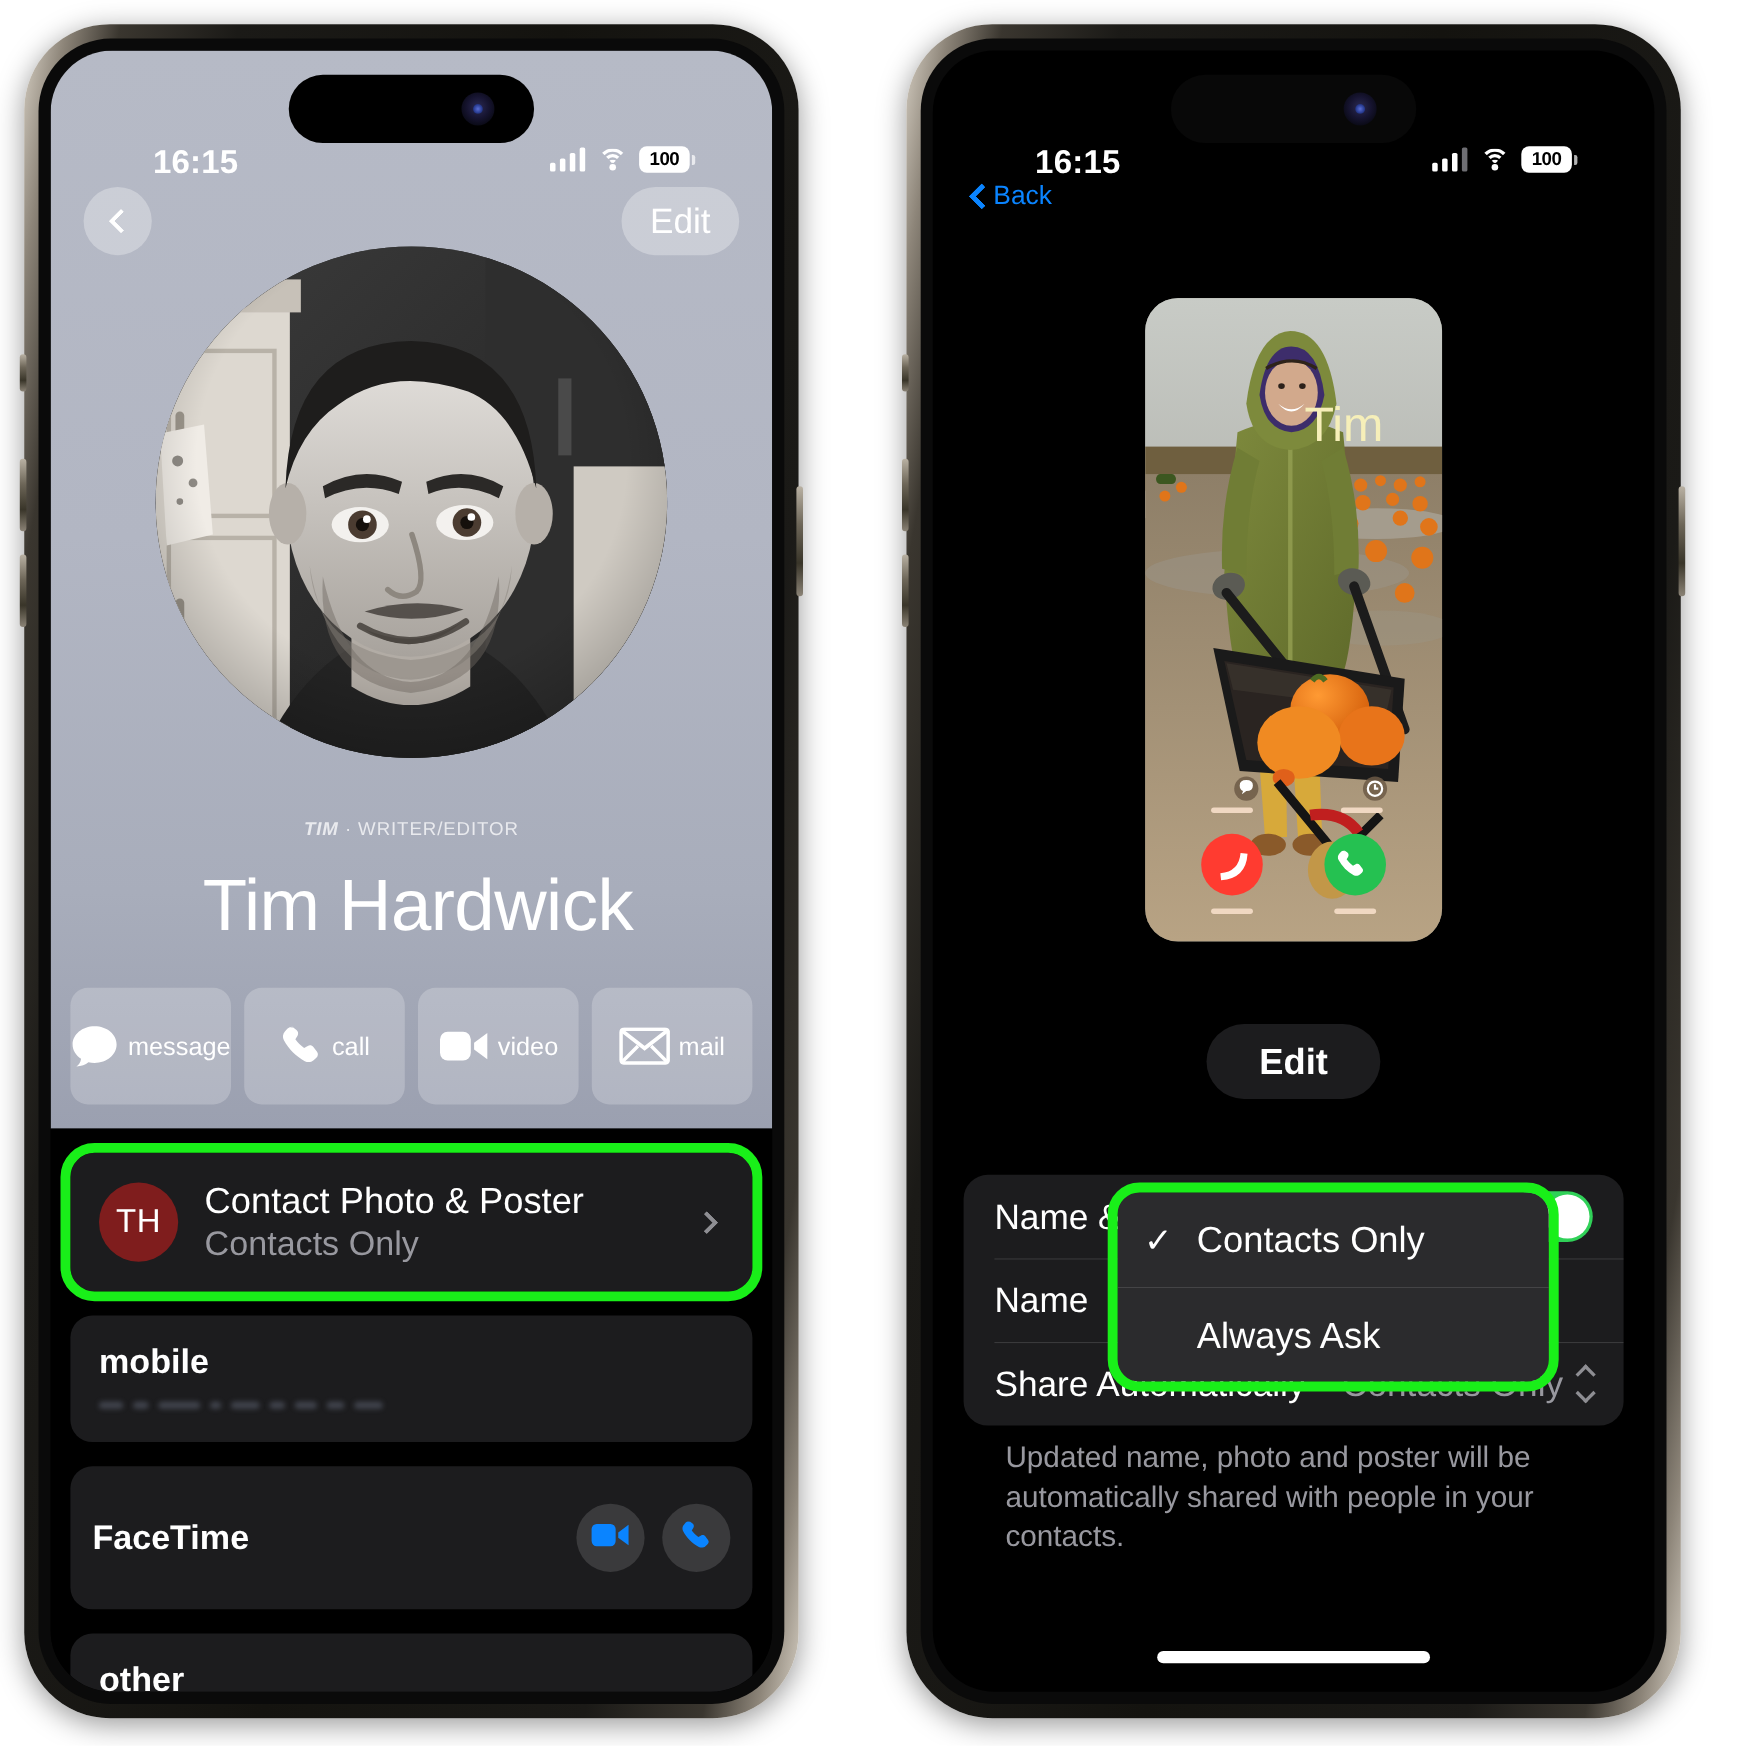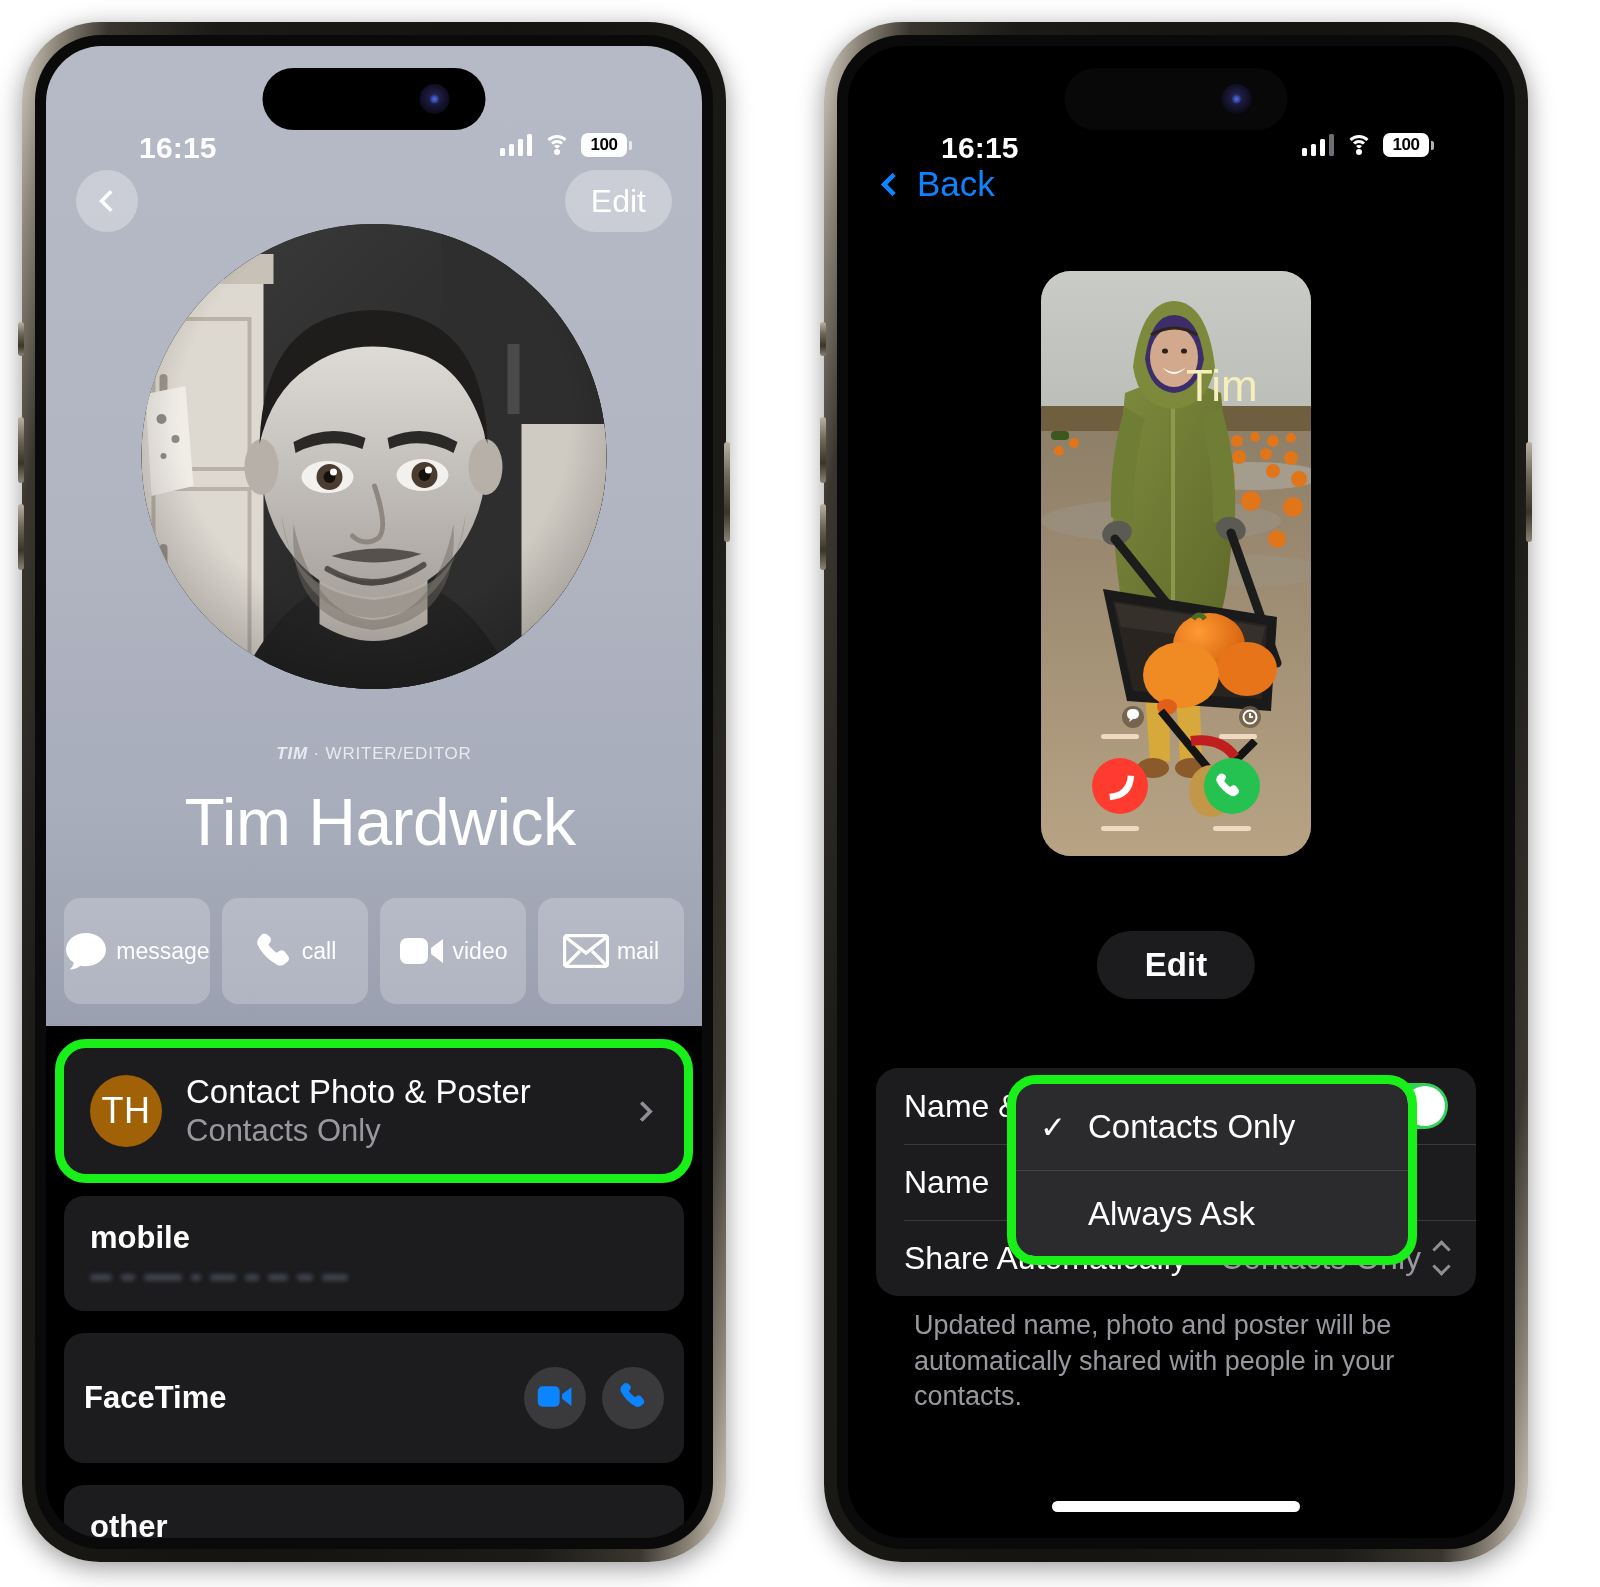--- a/index.html
+++ b/index.html
@@ -172,23 +172,23 @@
     overflow: hidden;
   }
   .card.highlighted {
     outline: 9px solid #19ef19;
     outline-offset: 0px;
     border-radius: 22px;
   }
   .row-photo { display:flex; align-items:center; padding: 24px 26px; gap: 24px; min-height: 112px;}
   .th-avatar {
     width: 72px; height: 72px; border-radius:50%;
-    background: #a16207; color:#fff;
+    background: #7f1d1d; color:#fff;
     display:flex; align-items:center; justify-content:center;
-    font-size: 36px; font-weight: 500; letter-spacing: .5px;
+    font-size: 30px; font-weight: 500; letter-spacing: .5px;
     flex: 0 0 auto;
   }
   .row-photo-text { flex:1; }
   .row-title { color:#fff; font-size: 33px; line-height: 1.22; }
   .row-sub   { color:#98989f; font-size: 31px; line-height: 1.22; }
   .chev-right {
     width: 15px; height: 15px; border-top: 4px solid #8e8e93; border-right: 4px solid #8e8e93;
     transform: rotate(45deg); border-radius:1px; margin-right: 8px;
   }
   .row-simple { padding: 24px 26px 30px 26px; min-height: 112px; }
@@ -202,22 +202,22 @@
     width: 62px; height: 62px; border-radius:50%;
     background: #3a3a3c;
     display:flex; align-items:center; justify-content:center;
   }
 
   
   #phoneRight { left: 824px; top: 22px; width: 704px; height: 1540px; }
   .rscreen { background:#000; }
   .back-nav {
     position:absolute; left: 36px; top: 118px;
-    display:flex; align-items:center; gap: 16px;
-    color:#0a84ff; font-size: 35px; z-index: 20; text-align: center;
+    display:flex; align-items:center; gap: 2px;
+    color:#0a84ff; font-size: 24px; z-index: 20; text-align: center;
   }
   .chev-left-blue {
     width: 17px; height: 17px; border-left: 5px solid #0a84ff; border-bottom: 5px solid #0a84ff;
     transform: rotate(45deg); border-radius:1px;
   }
   .poster-card {
     position:absolute; left: 50%; transform: translateX(-50%);
     top: 225px; width: 270px; height: 585px;
     border-radius: 30px; overflow:hidden;
     background:#7a7a72;

